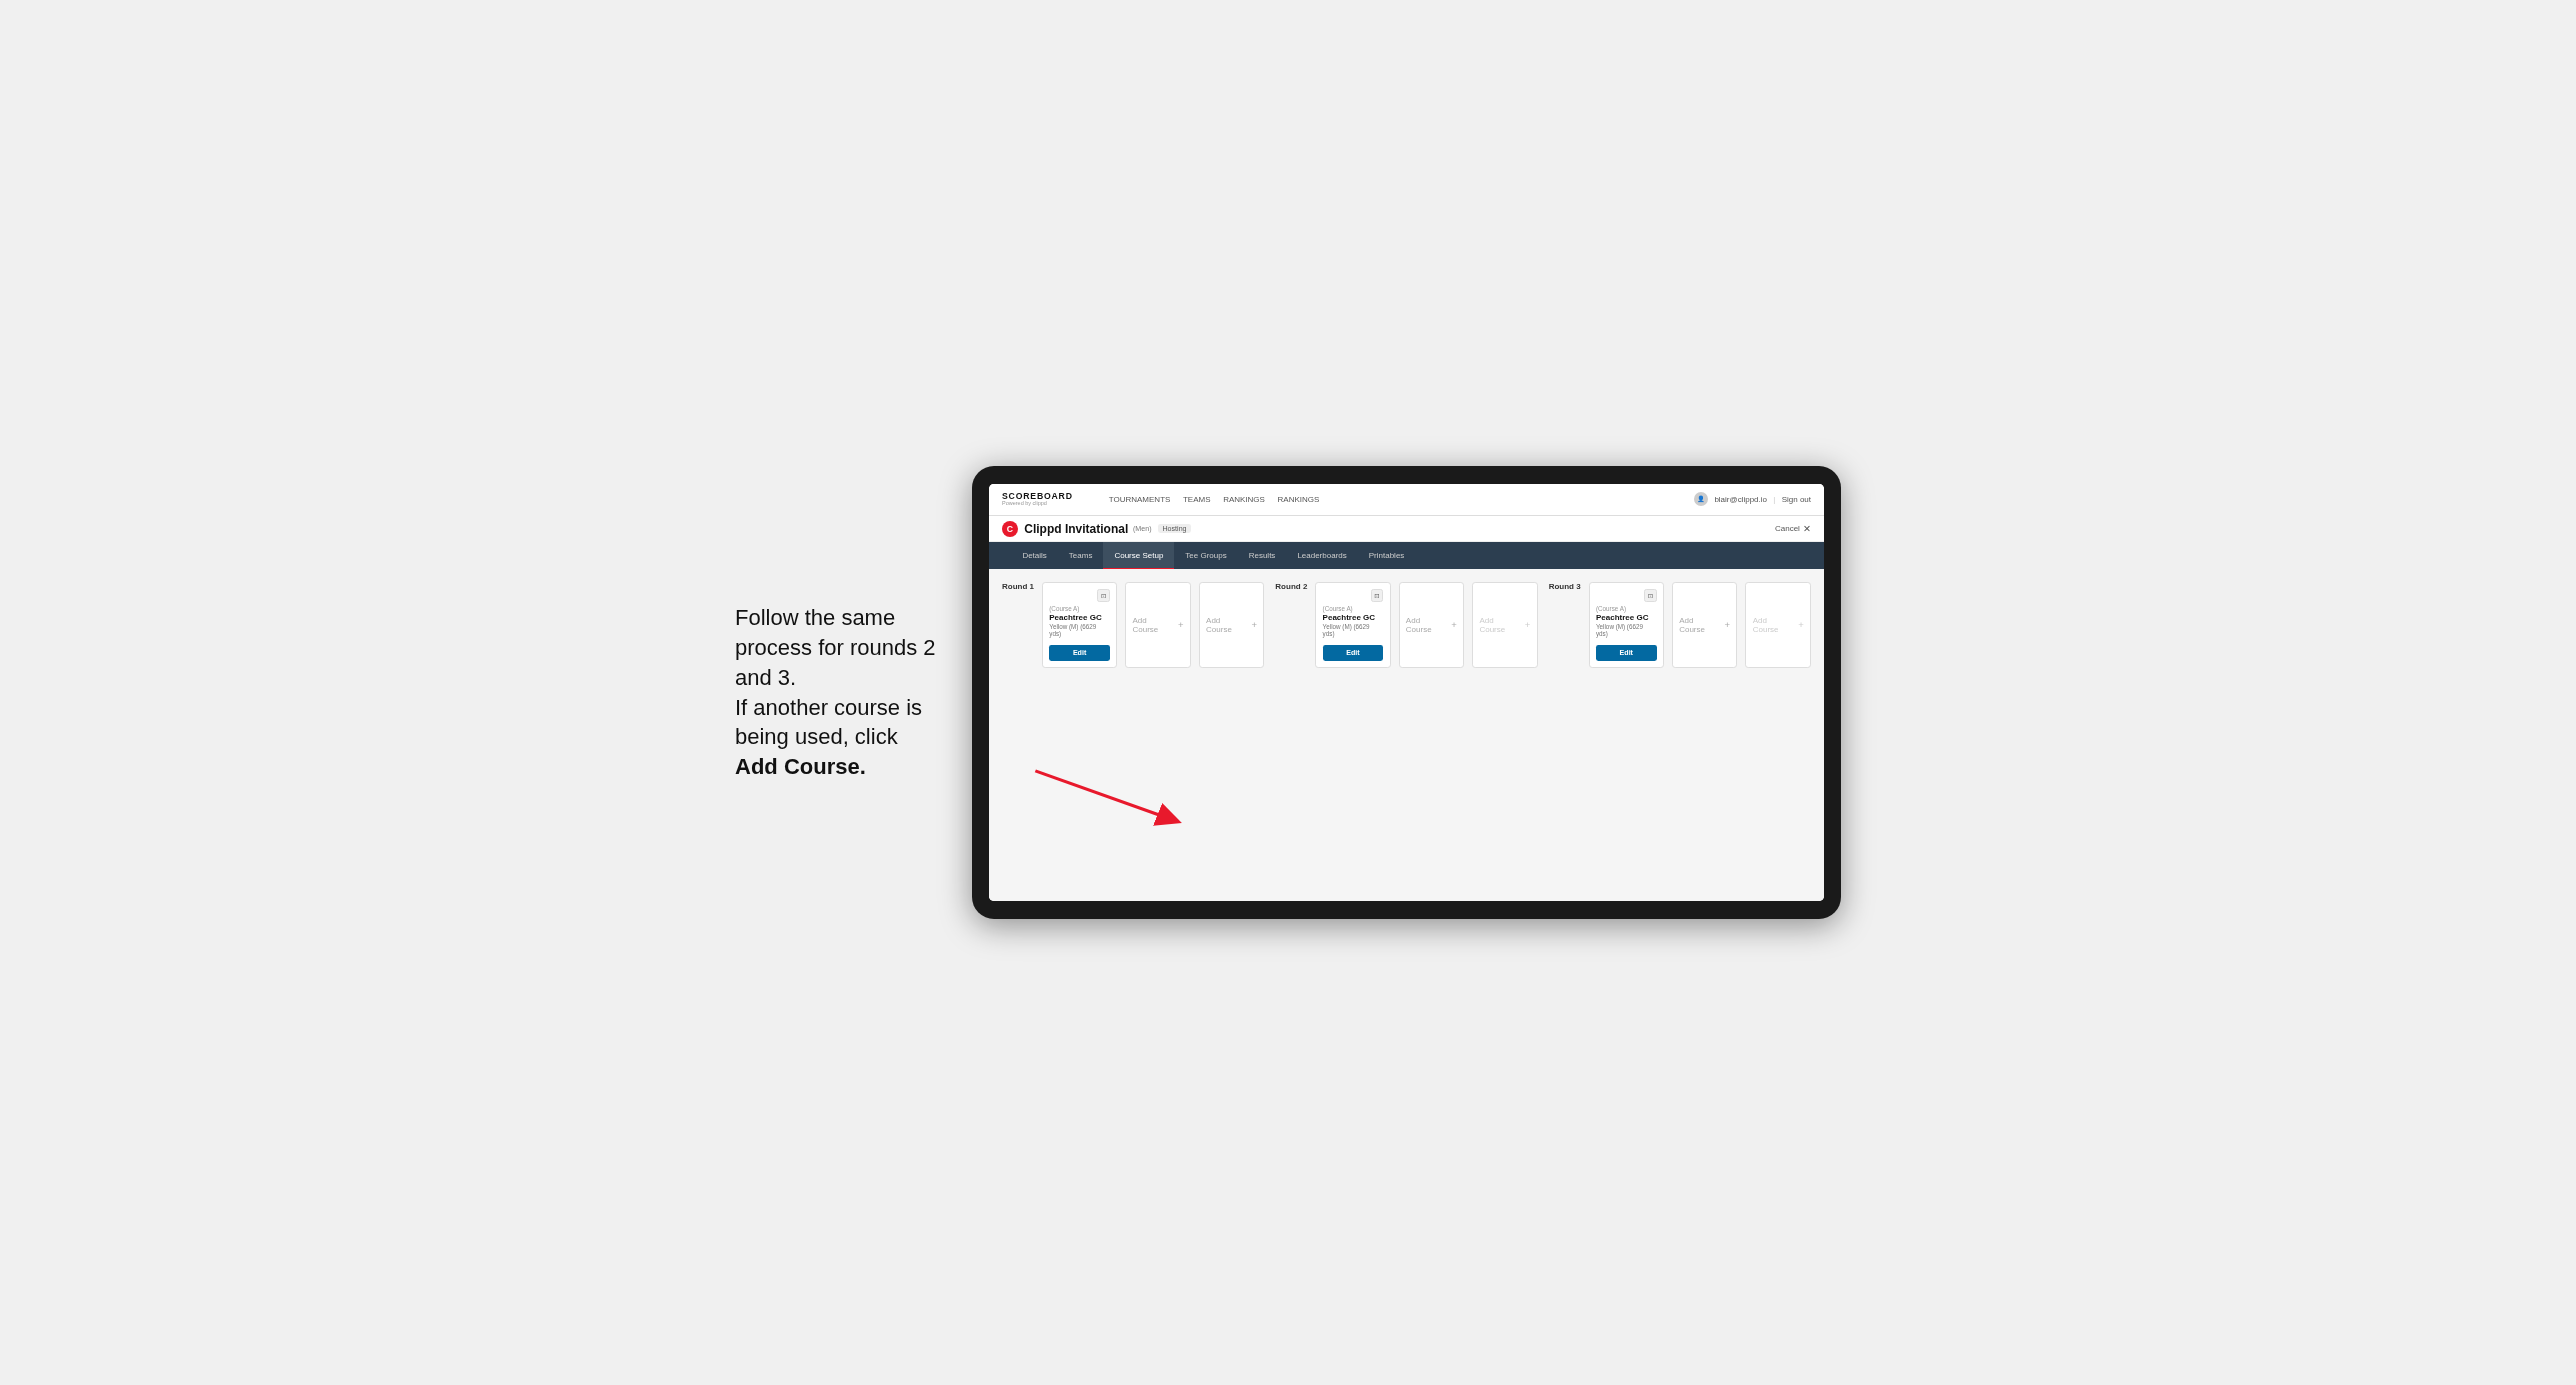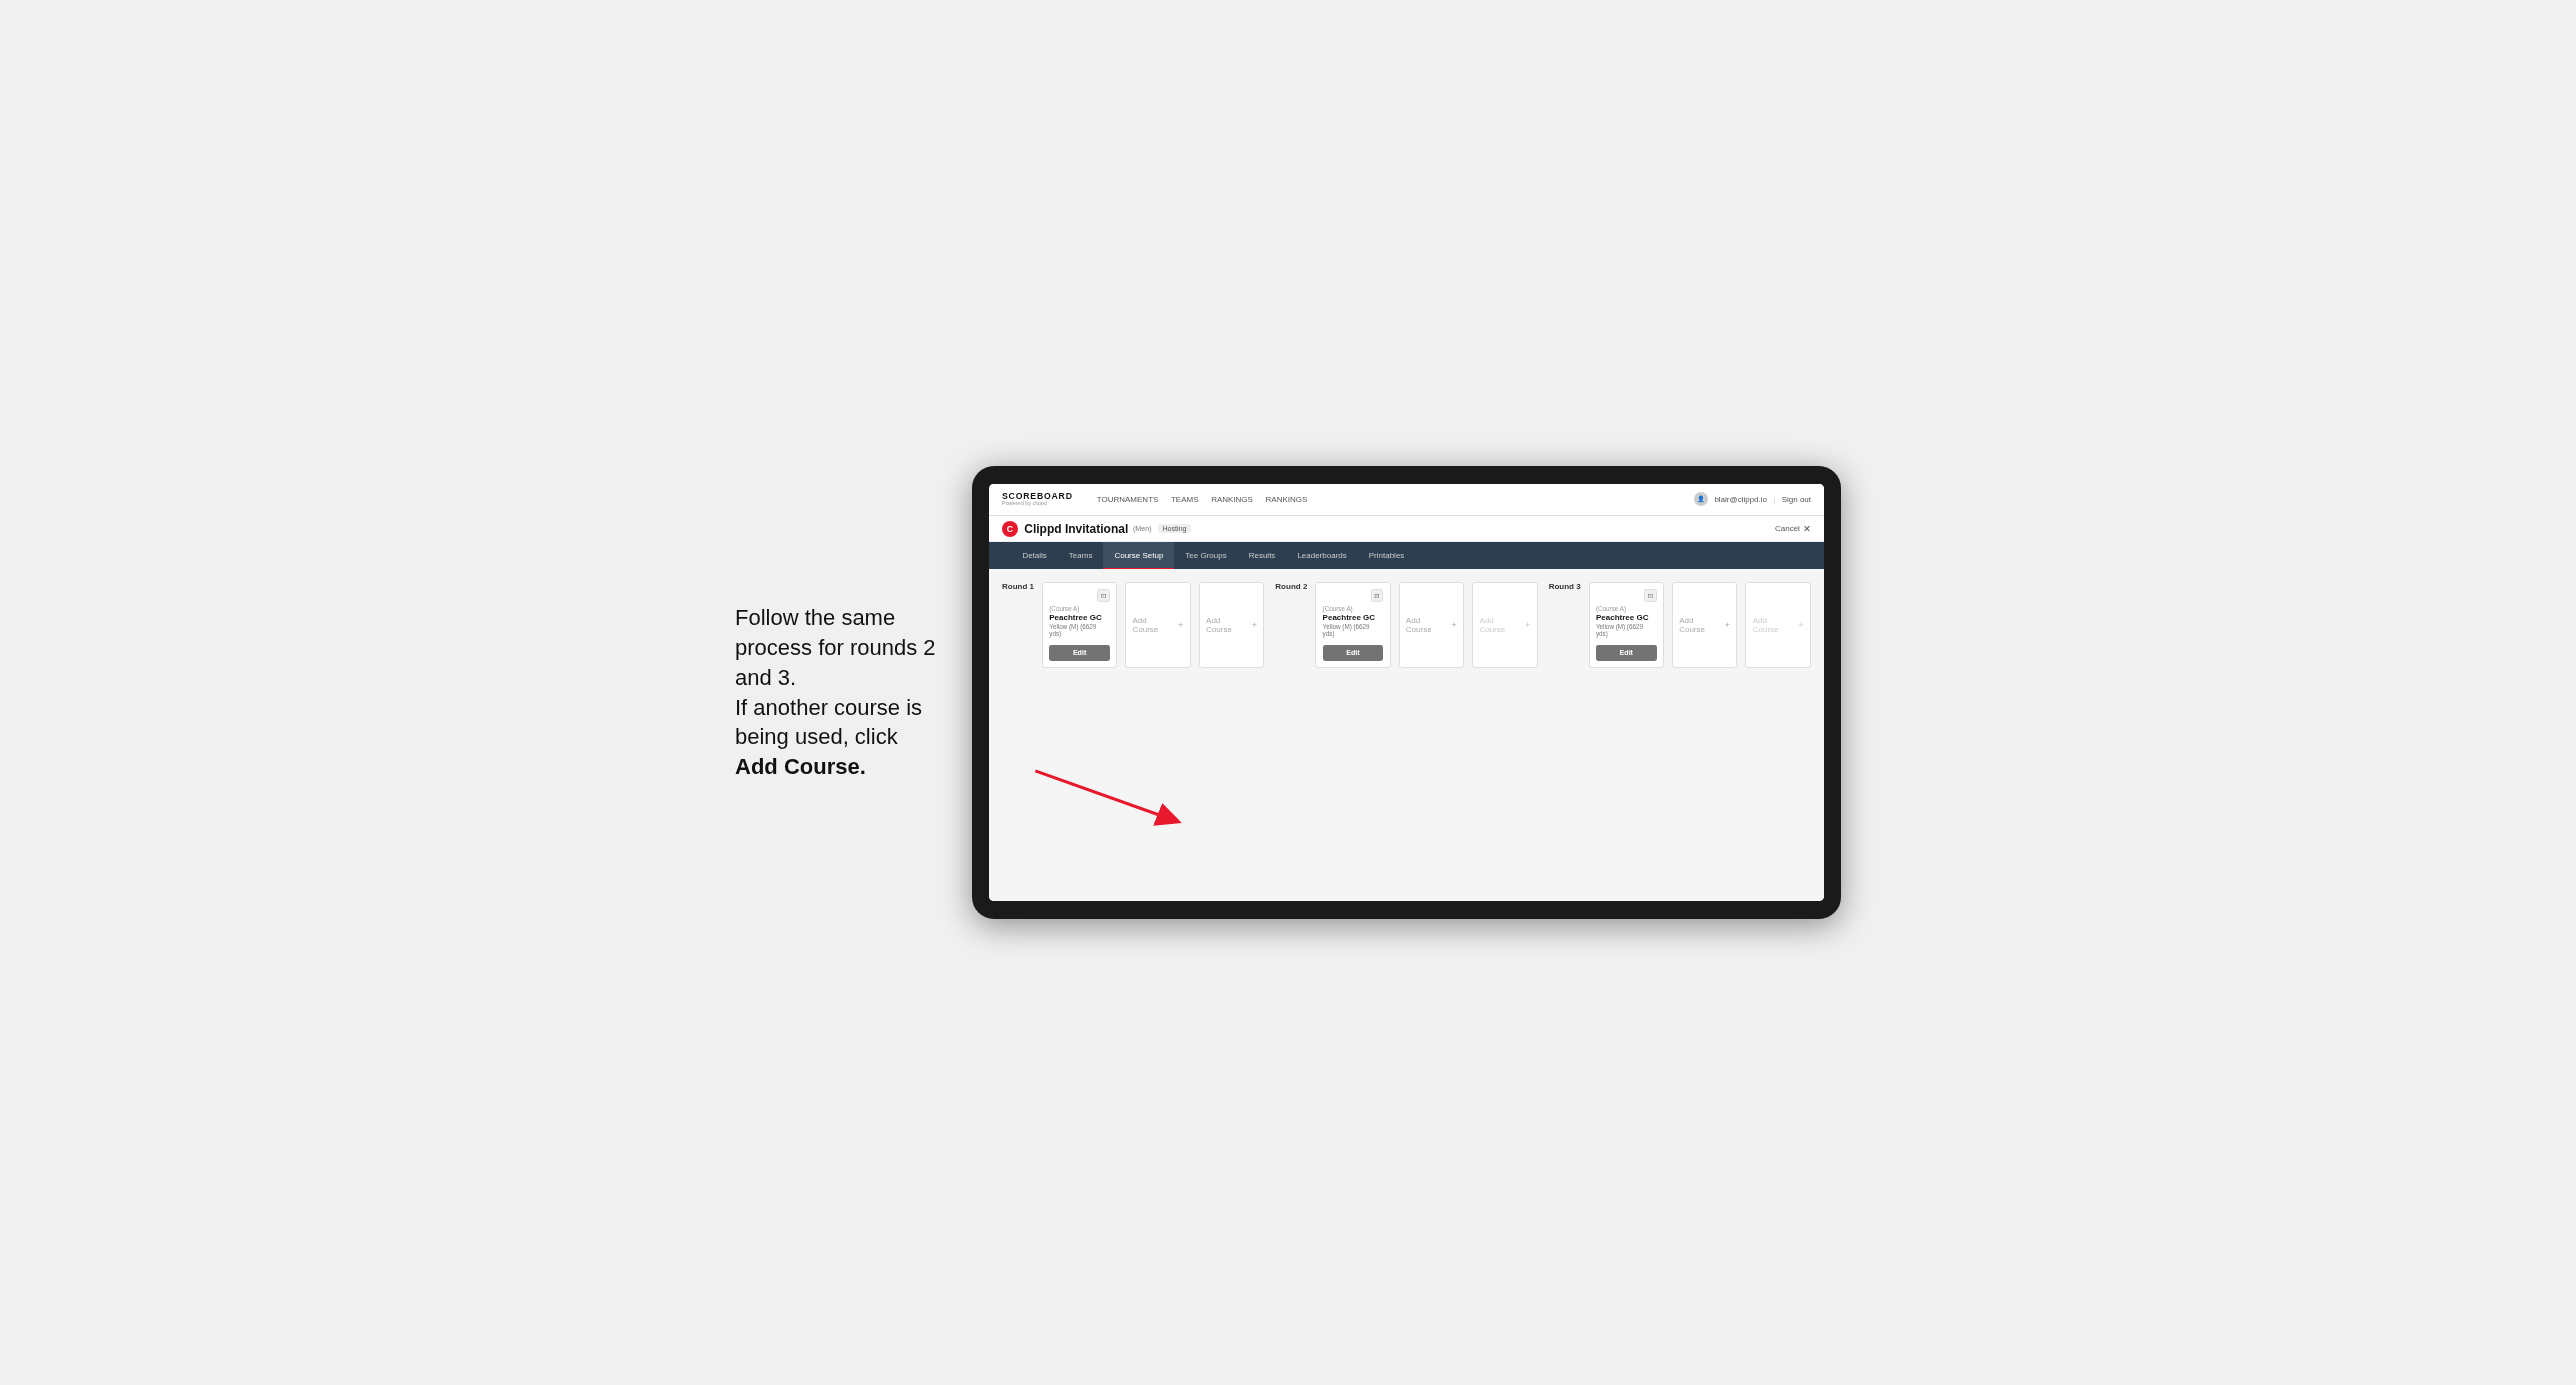--- a/index.html
+++ b/index.html
@@ -48,21 +48,21 @@
     }
 
     
     .top-nav {
       background: #fff;
       border-bottom: 0.8px solid #ddd;
       display: flex;
       align-items: center;
       padding: 0 12.6px;
       height: 32px;
-      gap: 16px;
+      gap: 28px;
     }
     .logo-area {
       display: flex;
       flex-direction: column;
       margin-right: 8px;
     }
     .logo-scoreboard {
       font-size: 8.7px;
       font-weight: 800;
       letter-spacing: 0.8px;
@@ -256,21 +256,21 @@
       border-radius: 2.4px;
       display: flex;
       align-items: center;
       justify-content: center;
       cursor: pointer;
       font-size: 6.3px;
       color: #555;
     }
 
     .edit-btn {
-      background: #737373;
+      background: #0369a1;
       color: #fff;
       border: none;
       border-radius: 2.4px;
       padding: 4px 3px;
       font-size: 7.1px;
       font-weight: 600;
       cursor: pointer;
       width: 100%;
       text-align: center;
     }

